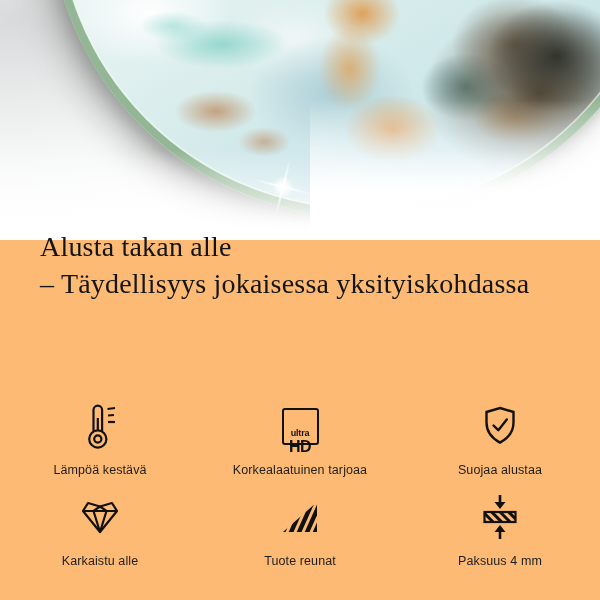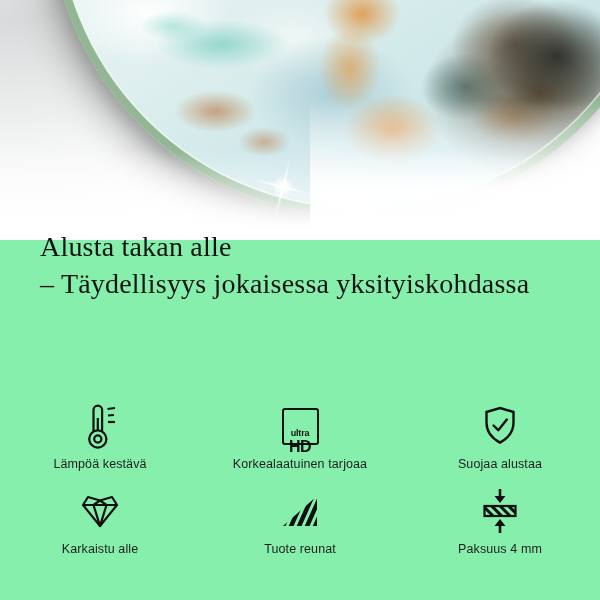--- a/index.html
+++ b/index.html
@@ -1,16 +1,16 @@
 <!DOCTYPE html>
 <html><head>
 <meta charset="utf-8">
 <style>
   html,body{margin:0;padding:0;background:#fff;}
-  .page{position:relative;width:600px;height:600px;background:#86efac;overflow:hidden;
+  .page{position:relative;width:600px;height:600px;background:#fdba74;overflow:hidden;
         font-family:"Liberation Sans",sans-serif;color:#1c1c1c;}
 
   
   .hero{position:absolute;left:0;top:0;width:600px;height:240px;overflow:hidden;}
   .hero-bg{position:absolute;inset:0;
      background:radial-gradient(420px 320px at 2% 8%, #d9dadb 0%, rgba(243,244,244,.65) 45%, rgba(255,255,255,0) 72%), #ffffff;}
   .glass-disc{position:absolute;left:49px;top:-409px;width:626px;height:626px;border-radius:50%;
      border:8px solid #93b795;box-sizing:border-box;
      box-shadow:inset 0 0 0 2px rgba(238,248,238,.65),
                 -12px 14px 34px rgba(70,75,70,.38),
@@ -52,21 +52,21 @@
      color:#141414;letter-spacing:.2px;font-weight:400;}
   .body-text{position:absolute;left:40px;top:310px;width:528px;
      font-size:13.6px;line-height:27px;color:#1c1c1c;letter-spacing:.15px;
      hyphens:manual;}
 
   
   .features{position:absolute;left:0;top:400px;width:600px;
      display:grid;grid-template-columns:repeat(3,1fr);row-gap:14px;}
   .feature{display:flex;flex-direction:column;align-items:center;}
   .feature-icon{height:52px;display:flex;align-items:center;justify-content:center;color:#111;}
-  .feature-label{margin-top:5px;font-size:12.5px;color:#1d1d1d;letter-spacing:.1px;}
+  .feature-label{margin-top:11px;font-size:12.5px;color:#1d1d1d;letter-spacing:.1px;}
   .icon-svg{display:block;}
   .hd-box{width:33px;height:33px;border:2.5px solid #111;border-radius:3px;
      display:flex;flex-direction:column;align-items:center;justify-content:center;line-height:1;}
   .hd-top{font-size:9px;font-weight:700;letter-spacing:-.2px;color:#111;margin-top:32px;}
   .hd-bottom{font-size:16px;font-weight:800;letter-spacing:-.5px;color:#111;margin-top:1px;}
 </style>
 </head>
 <body>
 
 <div class="page">

